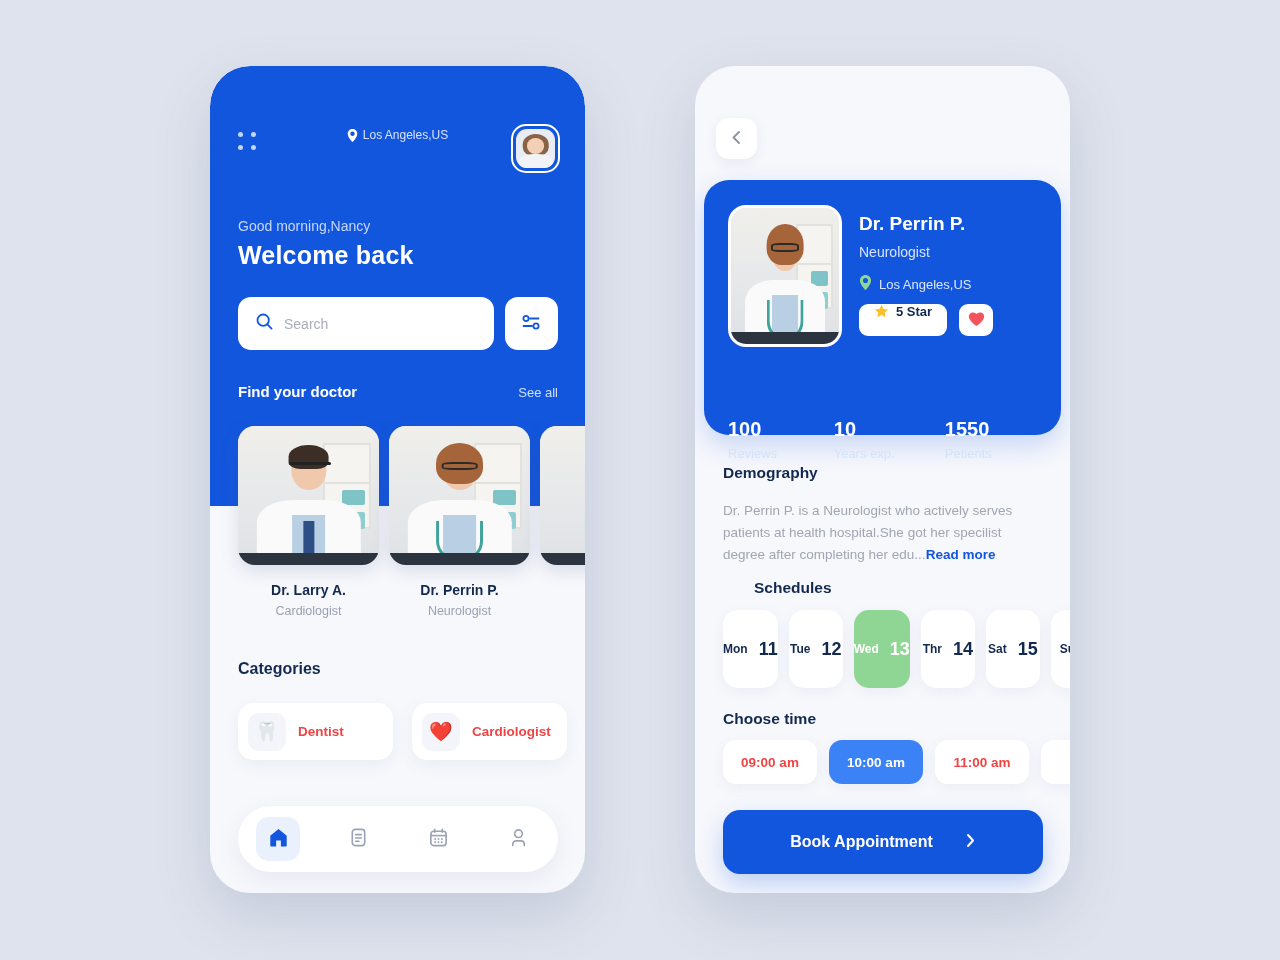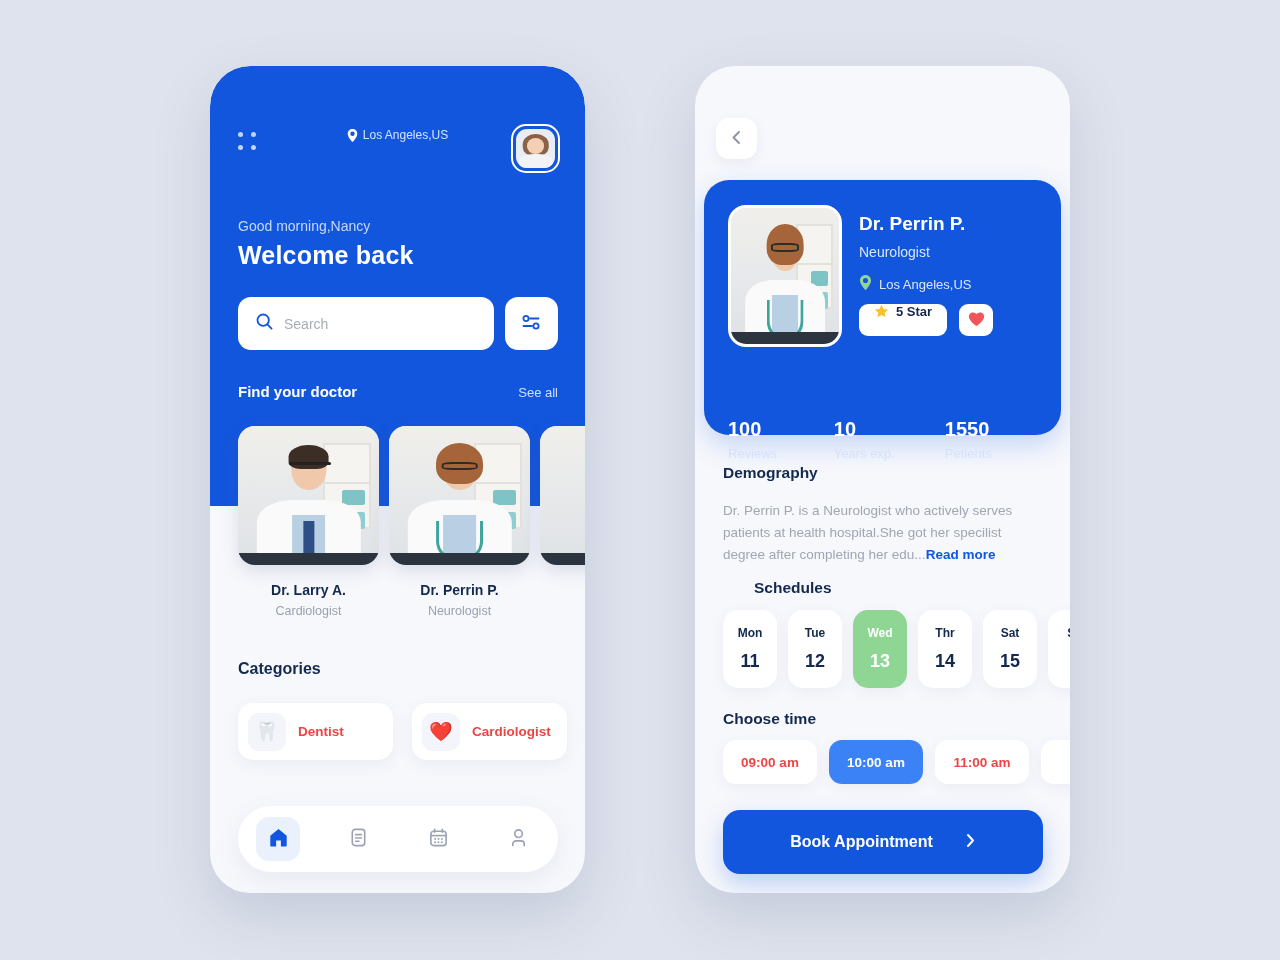--- a/index.html
+++ b/index.html
@@ -530,21 +530,21 @@
     height: 78px;
     display: flex;
     gap: 11px;
   }
   .day-chip {
     flex: 0 0 54px;
     height: 78px;
     background: #ffffff;
     border-radius: 15px;
     display: flex;
-    flex-direction: column;
+    flex-direction: row;
     align-items: center;
     justify-content: center;
     gap: 11px;
     box-shadow: 0 4px 14px rgba(90, 105, 150, 0.07);
     cursor: pointer;
   }
   .day-chip .dow { font-size: 12px; font-weight: bold; color: #13294f; }
   .day-chip .dnum { font-size: 18px; font-weight: bold; color: #13294f; }
   .day-chip.selected { background: #8fd694; }
   .day-chip.selected .dow,

